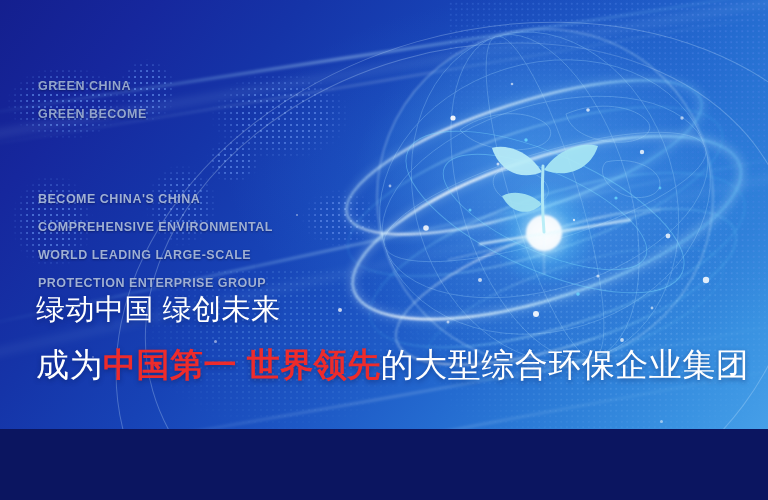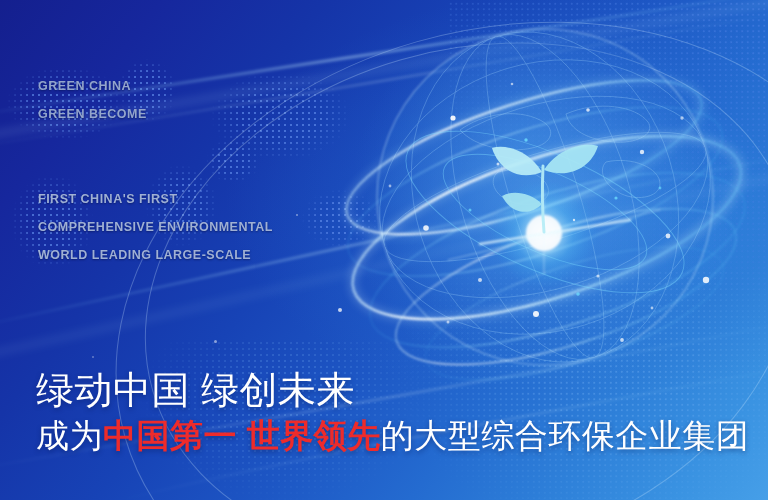--- a/index.html
+++ b/index.html
@@ -6,21 +6,21 @@
   * { margin:0; padding:0; box-sizing:border-box; }
   html,body {
     width:768px; height:500px;
     background:#0b1560;
     font-family:"Liberation Sans","DejaVu Sans",sans-serif;
     overflow:hidden;
   }
 
   #banner {
     position:relative;
-    width:768px; height:500px;
+    width:768px; height:429px;
     overflow:hidden;
     
     background:
       radial-gradient(ellipse 62% 58% at 74% 40%, rgba(60,150,235,0.55) 0%, rgba(40,110,210,0.22) 45%, rgba(0,0,0,0) 72%),
       linear-gradient(128deg,
         #141f8e 0%,
         #16279d 14%,
         #1534a8 28%,
         #1743b6 42%,
         #1d56c4 56%,
@@ -128,23 +128,23 @@
     z-index:7;
   }
   .headline-line {
     white-space:nowrap;
     color:#ffffff;
     font-weight:500;
     letter-spacing:.5px;
     text-shadow:0 2px 5px rgba(6,24,86,.45);
   }
   #headline-primary {
-    font-size:38px;
+    font-size:29px;
     line-height:42px;
-    margin-bottom:3px;
+    margin-bottom:13px;
   }
   #headline-secondary {
     font-size:33px;
     line-height:44px;
   }
   .hl-accent { color:#ee2b2b; font-weight:600; }
 
   
   .particle {
     position:absolute;
@@ -336,23 +336,24 @@
   <div class="particle" style="left:296px;top:214px;width:2px;height:2px;opacity:.45;"></div>
   <div class="particle" style="left:660px;top:420px;width:3px;height:3px;opacity:.5;"></div>
   <div class="particle" style="left:92px;top:356px;width:2px;height:2px;opacity:.35;"></div>
 
   <div class="tagline-block" id="tagline-top">
     <div class="tagline-line">GREEN CHINA</div>
     <div class="tagline-line">GREEN BECOME</div>
   </div>
 
   <div class="tagline-block" id="tagline-mid">
-    <div class="tagline-line">FIRST CHINA'S FIRST</div>
+    <div class="tagline-line">BECOME CHINA'S CHINA</div>
     <div class="tagline-line">COMPREHENSIVE ENVIRONMENTAL</div>
     <div class="tagline-line">WORLD LEADING LARGE-SCALE</div>
+    <div class="tagline-line">PROTECTION ENTERPRISE GROUP</div>
   </div>
 
   <div id="headline">
     <div class="headline-line" id="headline-primary">绿动中国 绿创未来</div>
     <div class="headline-line" id="headline-secondary"><span>成为</span><span class="hl-accent">中国第一 世界领先</span><span>的大型综合环保企业集团</span></div>
   </div>
 
 </div>
 
 </body></html>

